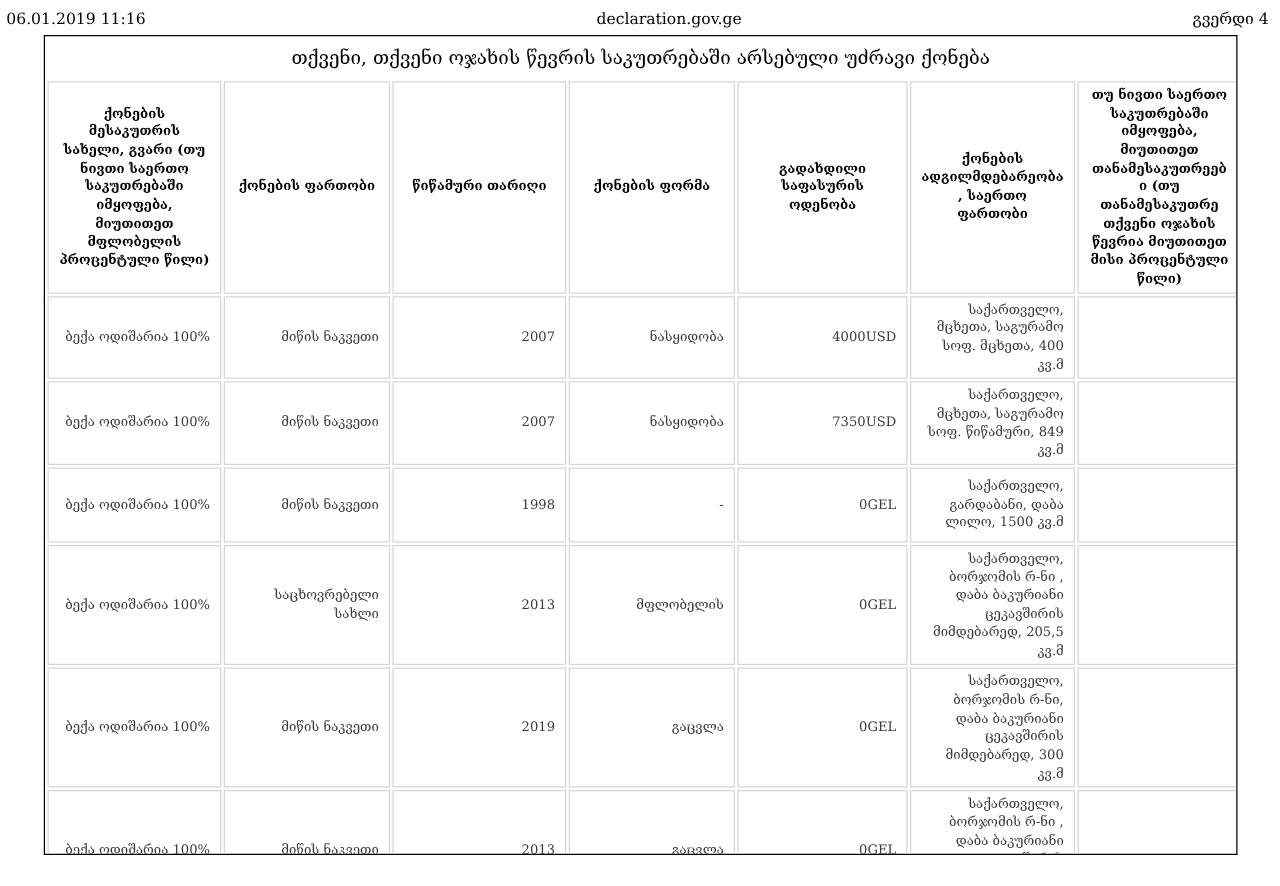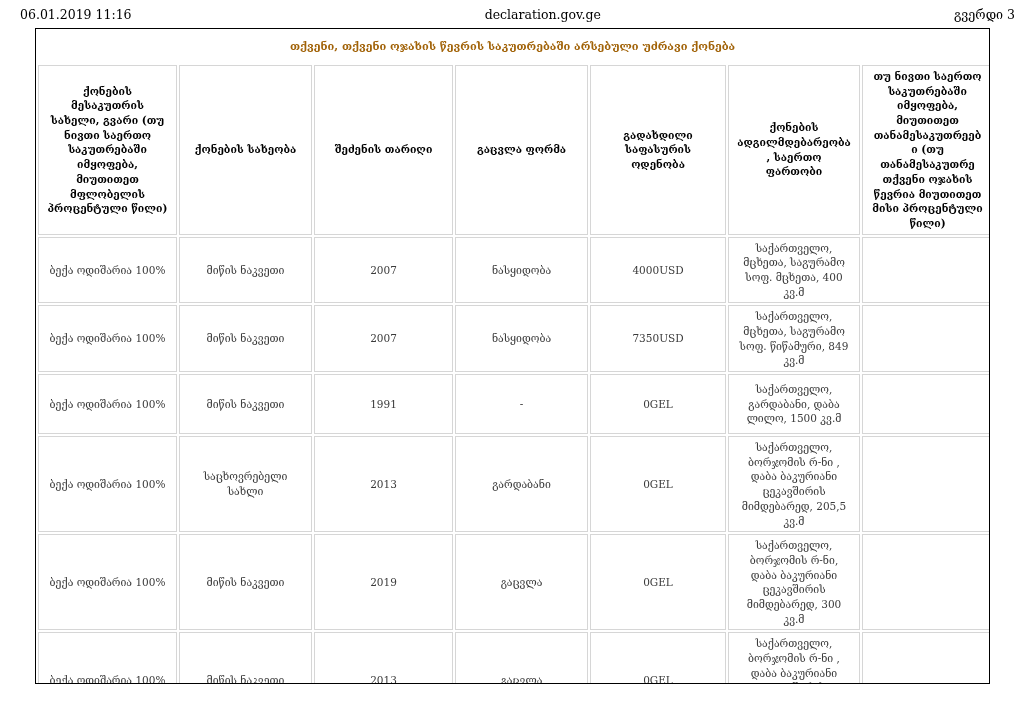--- a/index.html
+++ b/index.html
@@ -7,41 +7,41 @@
     background: #fff;
     width: 1024px; height: 709px;
     overflow: hidden;
     font-family: "DejaVu Serif", "DejaVu Sans", serif;
     color: #000;
   }
   .meta-row {
     display: flex;
     justify-content: space-between;
     align-items: flex-start;
-    padding: 7px 9px 0 20px;
+    padding: 7px 9px 0 5px;
     font-size: 12.5px;
   }
   .meta-row .center { text-align: center; }
   .doc {
     box-sizing: border-box;
     margin: 6px 34px 0 35px;
     width: 955px;
     height: 656px;
     border: 1px solid #000;
     overflow: hidden;
     background: #fff;
   }
   .doc-title {
     height: 34px;
     display: flex;
     align-items: center;
     justify-content: center;
-    font-weight: bold;
-    font-size: 11px;
-    color: #a16207;
+    font-weight: normal;
+    font-size: 15px;
+    color: #000000;
   }
   table.decl {
     width: 100%;
     table-layout: fixed;
     border-collapse: separate;
     border-spacing: 2px;
   }
   table.decl th, table.decl td {
     border: 1px solid #d6d6d6;
     text-align: center;
@@ -52,58 +52,59 @@
     overflow: hidden;
     word-wrap: break-word;
     margin-left: 48px;
   }
   table.decl th {
     font-weight: bold;
     color: #000;
   }
   table.decl td {
     color: #3a3a3a;
+    text-align: right;
   }
   thead tr { height: 121px; }
   tbody tr:nth-child(1) { height: 58px; }
   tbody tr:nth-child(2) { height: 60px; }
   tbody tr:nth-child(3) { height: 60px; }
   tbody tr:nth-child(4) { height: 74px; }
   tbody tr:nth-child(5) { height: 68px; }
   tbody tr:nth-child(6) { height: 68px; }
   tbody tr:nth-child(7) { height: 65px; }
   tbody tr:nth-child(8) { height: 34px; }
 </style>
 </head>
 <body>
 
 <div class="meta-row">
   <span>06.01.2019 11:16</span>
   <span class="center">declaration.gov.ge</span>
-  <span>გვერდი 3</span>
+  <span>გვერდი 4</span>
 </div>
 
 <div class="doc">
   <div class="doc-title">თქვენი, თქვენი ოჯახის წევრის საკუთრებაში არსებული უძრავი ქონება</div>
   <table class="decl">
     <colgroup>
       <col style="width:139px">
         <col style="width:133px">
         <col style="width:139px">
         <col style="width:133px">
       <col style="width:136px">
         <col style="width:132px">
         <col style="width:131px">
     </colgroup>
     <thead>
       <tr>
         <th>ქონების მესაკუთრის სახელი, გვარი (თუ ნივთი საერთო საკუთრებაში იმყოფება, მიუთითეთ მფლობელის პროცენტული წილი)</th>
-        <th>ქონების სახეობა</th>
-        <th>შეძენის თარიღი</th>
-        <th>გაცვლა ფორმა</th>
+        <th>ქონების ფართობი</th>
+        <th>წიწამური თარიღი</th>
+        <th>ქონების ფორმა</th>
         <th>გადახდილი საფასურის ოდენობა</th>
         <th>ქონების ადგილმდებარეობა, საერთო ფართობი</th>
         <th>თუ ნივთი საერთო საკუთრებაში იმყოფება, მიუთითეთ თანამესაკუთრეები (თუ თანამესაკუთრე თქვენი ოჯახის წევრია მიუთითეთ მისი პროცენტული წილი)</th>
       </tr>
     </thead>
     <tbody>
       <tr>
         <td>ბექა ოდიშარია 100%</td>
         <td>მიწის ნაკვეთი</td>
         <td>2007</td>
@@ -117,31 +118,31 @@
         <td>მიწის ნაკვეთი</td>
         <td>2007</td>
         <td>ნასყიდობა</td>
         <td>7350USD</td>
         <td>საქართველო, მცხეთა, საგურამო სოფ. წიწამური, 849 კვ.მ</td>
         <td></td>
       </tr>
       <tr>
         <td>ბექა ოდიშარია 100%</td>
         <td>მიწის ნაკვეთი</td>
-        <td>1991</td>
+        <td>1998</td>
         <td>-</td>
         <td>0GEL</td>
         <td>საქართველო, გარდაბანი, დაბა ლილო, 1500 კვ.მ</td>
         <td></td>
       </tr>
       <tr>
         <td>ბექა ოდიშარია 100%</td>
         <td>საცხოვრებელი სახლი</td>
         <td>2013</td>
-        <td>გარდაბანი</td>
+        <td>მფლობელის</td>
         <td>0GEL</td>
         <td>საქართველო, ბორჯომის რ-ნი , დაბა ბაკურიანი ცეკავშირის მიმდებარედ, 205,5 კვ.მ</td>
         <td></td>
       </tr>
       <tr>
         <td>ბექა ოდიშარია 100%</td>
         <td>მიწის ნაკვეთი</td>
         <td>2019</td>
         <td>გაცვლა</td>
         <td>0GEL</td>

